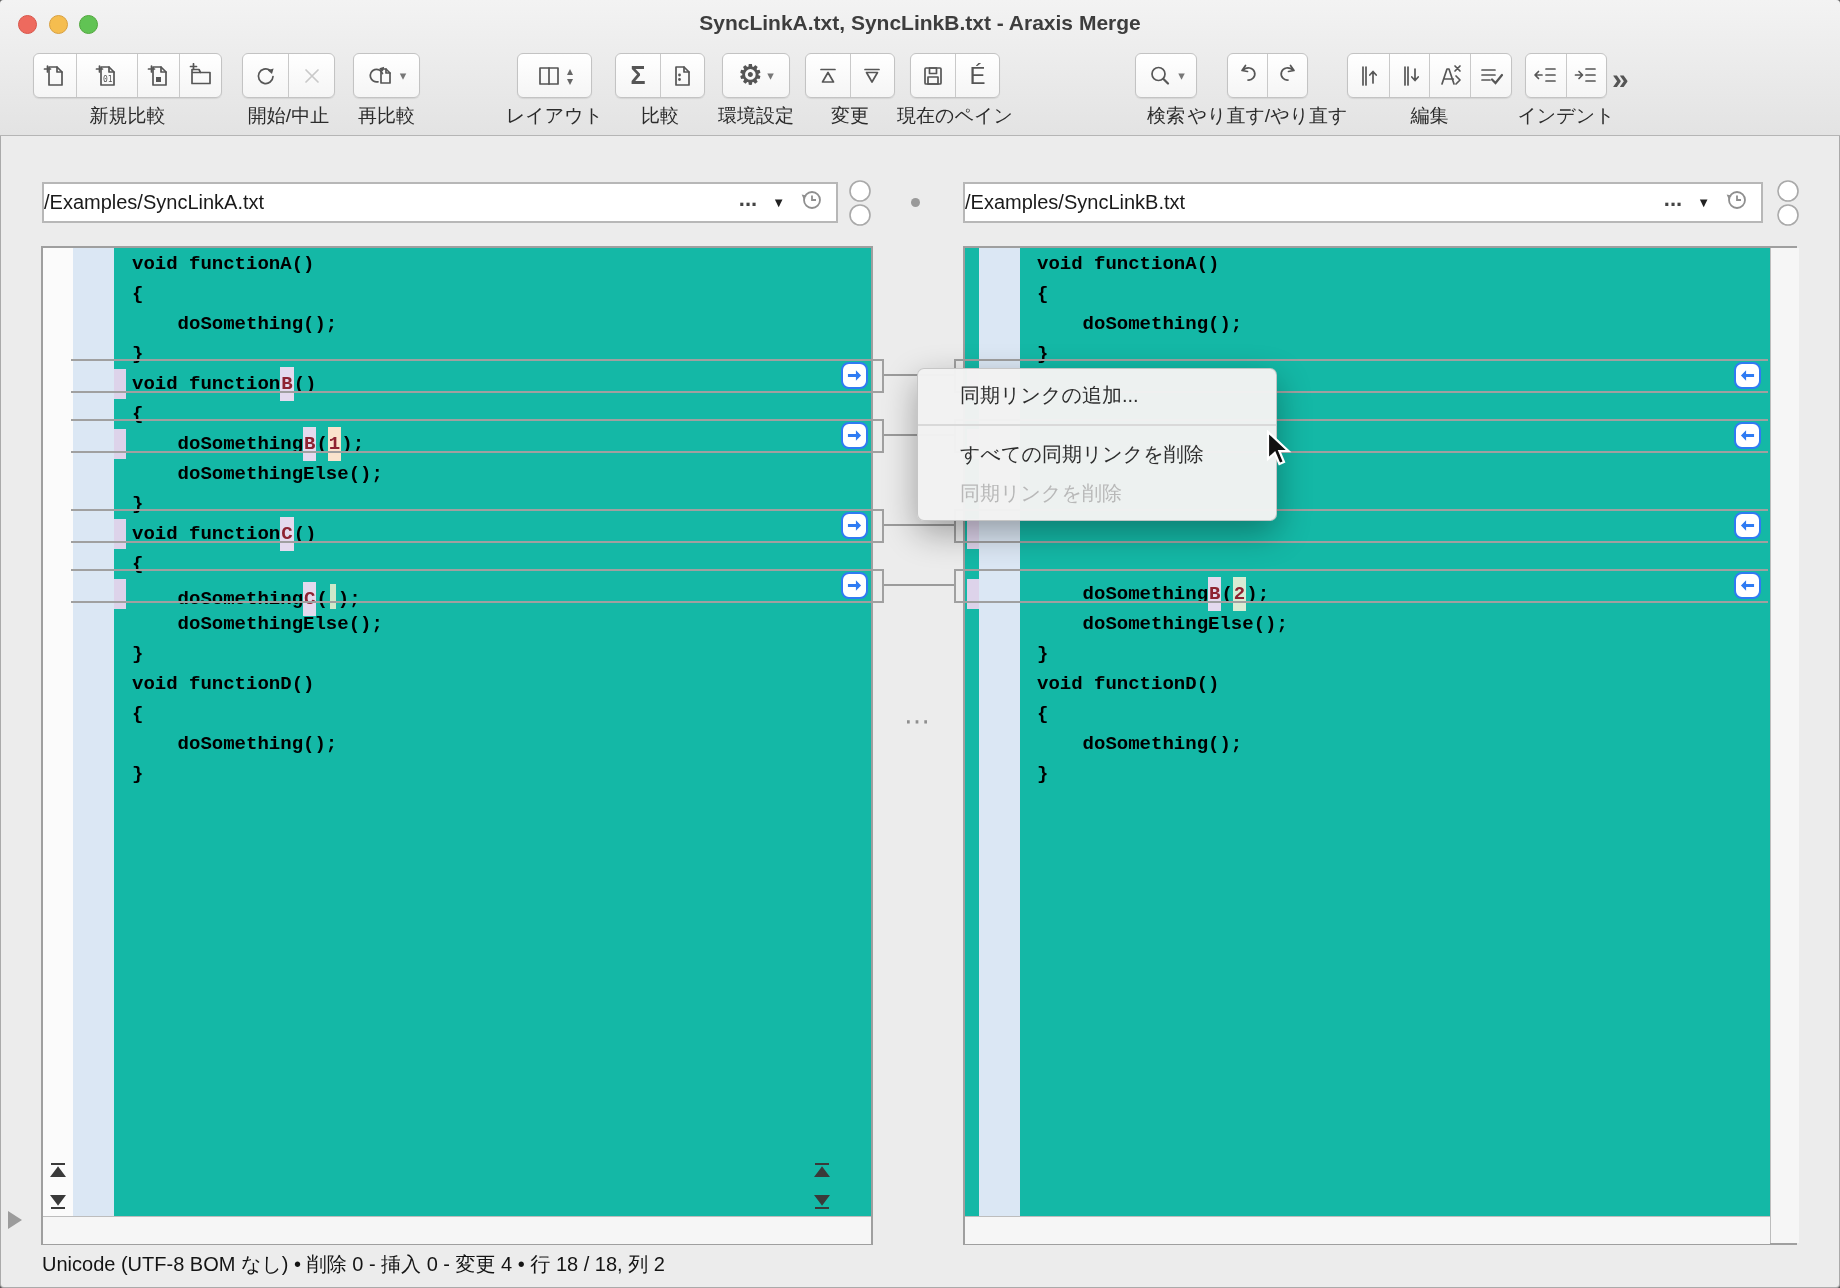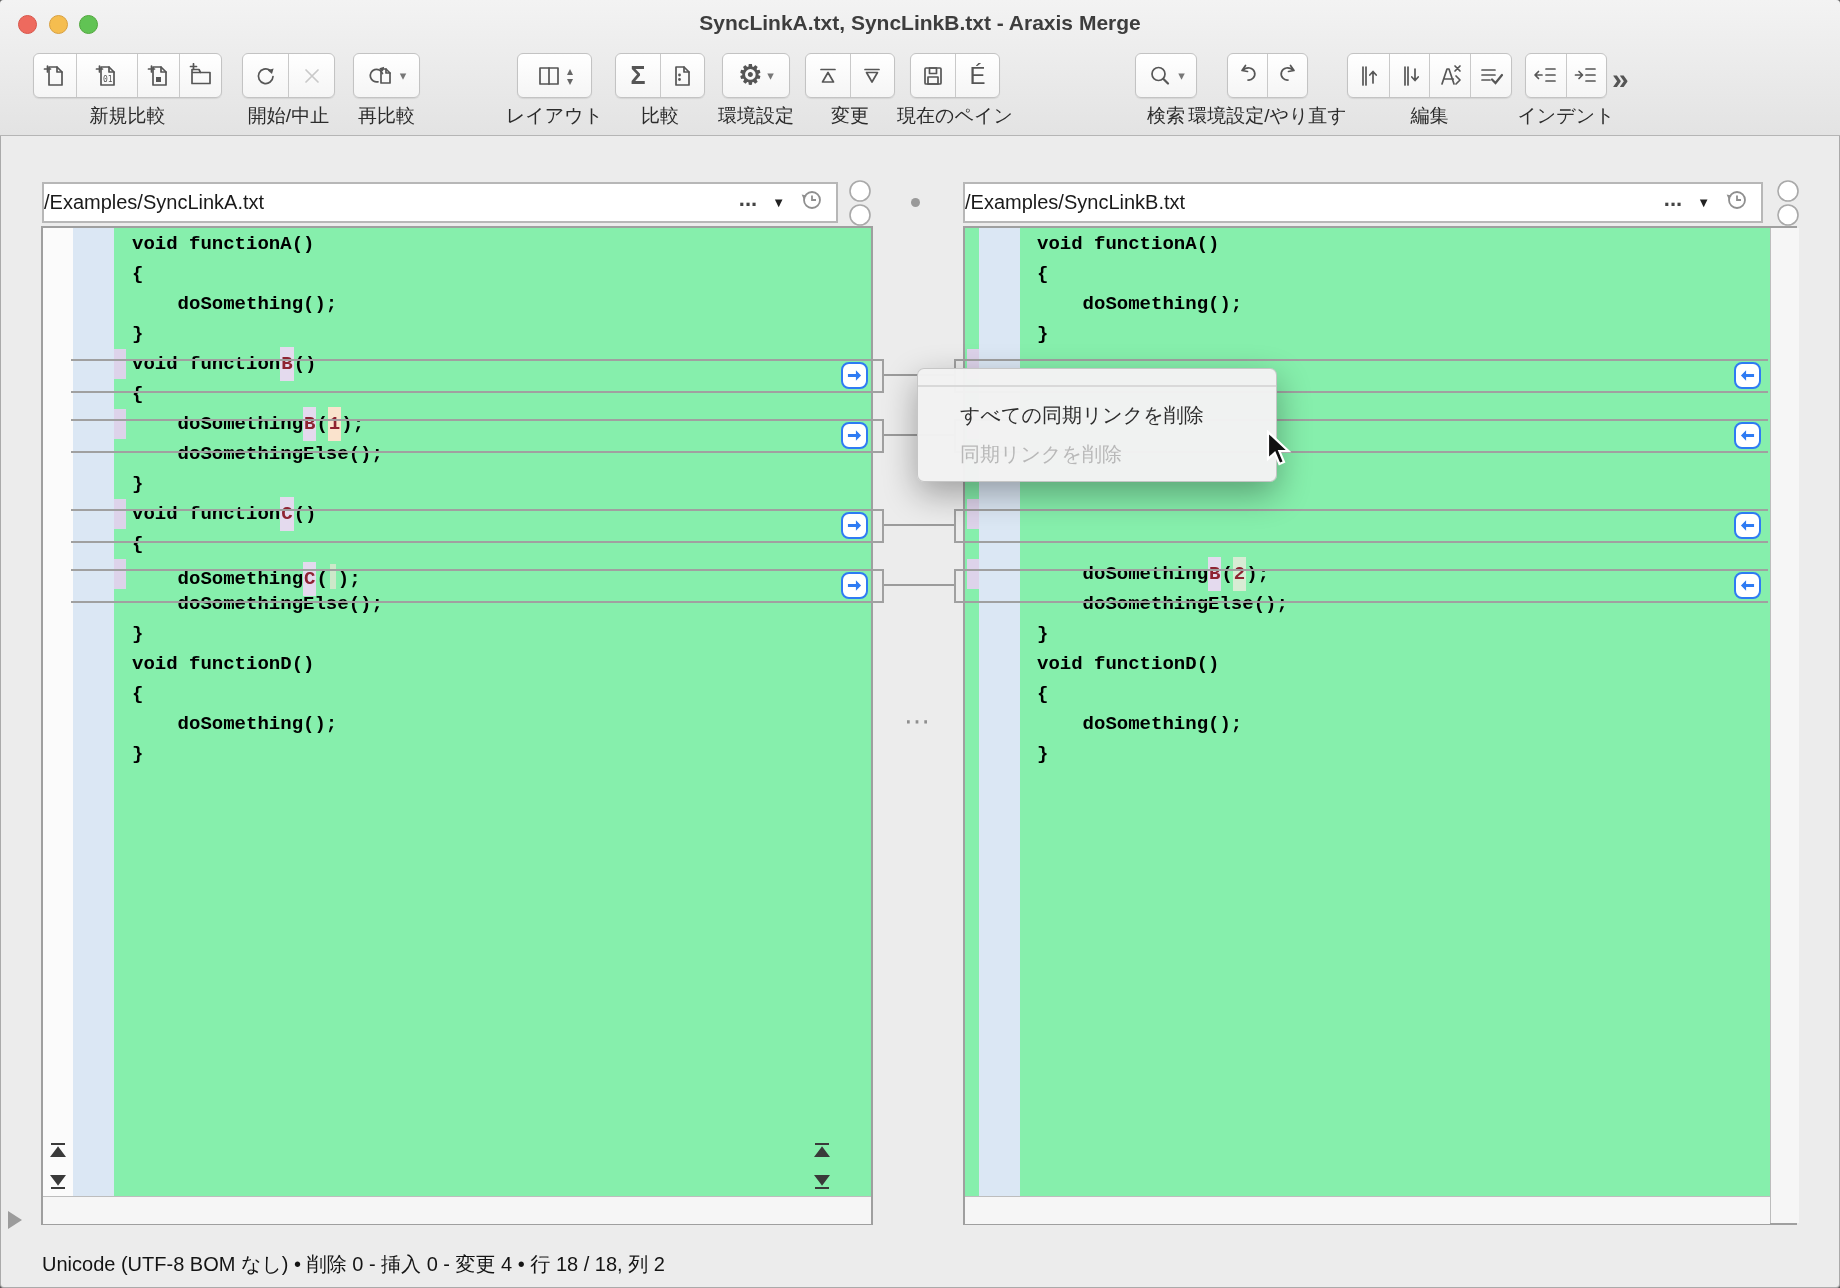--- a/index.html
+++ b/index.html
@@ -26,21 +26,21 @@
   
   .hdr{position:absolute;top:182px;height:41px;background:#fff;border:2px solid #b7b7b7;box-sizing:border-box;
        display:flex;align-items:center;font-size:20px;color:#1a1a1a;}
   .hdr .path{white-space:nowrap;}
   .hdr .hdr-icons{margin-left:auto;display:flex;align-items:center;gap:15px;padding-right:12px;}
   .hdr .ell{font-size:22px;color:#444;font-weight:bold;line-height:10px;transform:translateY(-4px);}
   .hdr .car{font-size:13px;color:#222;}
   .circles{position:absolute;top:180px;width:24px;height:48px;}
   #hdr-dot{position:absolute;left:911px;top:198px;width:9px;height:9px;border-radius:50%;background:#9a9a9a;}
   
-  .pane{position:absolute;top:226px;height:999px;background:#86efac;border:2px solid #9f9f9f;box-sizing:border-box;}
+  .pane{position:absolute;top:246px;height:999px;background:#14b8a6;border:2px solid #9f9f9f;box-sizing:border-box;}
   .strip-blue{position:absolute;top:0;height:995px;width:41px;background:#dbe7f4;}
   .strip-outer{position:absolute;top:0;height:995px;background:#fbfbfb;}
   .strip-outer.right{background:#f6f6f6;border-left:1px solid #bdbdbd;box-sizing:border-box;}
   .hscroll{position:absolute;height:28px;background:#f6f6f6;border-top:1px solid #bdbdbd;box-sizing:border-box;}
   .code-lines{position:absolute;top:1px;font-family:"Liberation Mono","DejaVu Sans Mono",monospace;
               font-size:19px;font-weight:bold;color:#000;}
   .code-line{height:30px;line-height:30px;white-space:pre;}
   .chg{background:#e4daee;color:#8e2332;padding:6px 1px;}
   .del{background:#fae3cd;color:#8e2332;padding:6px 1px;}
   .ins{background:#d8ecd4;color:#8e2332;padding:6px 1px;}
@@ -250,21 +250,21 @@
           </div>
           <div class="tb-btn" style="width: 40.5px;">
             <span>
               <svg width="26" height="26" viewBox="0 0 26 26">
                 <path d="M18 7 C14 3.5 8 4.5 6.5 9 C5 13.5 9 17.5 13 17" stroke="#565656" stroke-width="1.7" fill="none" stroke-linecap="round" stroke-linejoin="round"></path>
                 <path d="M15.5 2.5 L19 7.5 L13.5 8.5" stroke="#565656" stroke-width="1.7" fill="none" stroke-linecap="round" stroke-linejoin="round"></path>
               </svg>
             </span>
           </div>
         </div>
-        <div class="tb-label" style="left: 1137.5px;">環境設定/やり直す</div>
+        <div class="tb-label" style="left: 1137.5px;">やり直す/やり直す</div>
         <div class="tb-group" style="left: 1347px; width: 165px;">
           <div class="tb-btn" style="width: 41.25px;">
             <span>
               <svg width="26" height="26" viewBox="0 0 26 26">
                 <path d="M8 4 v18 M11 4 v18" stroke="#565656" stroke-width="1.7" fill="none" stroke-linecap="round" stroke-linejoin="round"></path>
                 <path d="M18 20 V9 M14.8 12 L18 8.5 L21.2 12" stroke="#565656" stroke-width="1.7" fill="none" stroke-linecap="round" stroke-linejoin="round"></path>
               </svg>
             </span>
           </div>
           <div class="tb-btn" style="width: 41.25px;">
@@ -478,20 +478,21 @@
         <svg width="17" height="15" viewBox="0 0 18 16" style="transform:scaleX(-1)">
           <path d="M2 6.5 h8.5 V2.5 L16 8 l-5.5 5.5 V9.5 H2 z" fill="#2e7bf3"></path>
         </svg>
       </div>
     </div>
 
   <div id="gap-handle">⋯</div>
   <div id="side-play"></div>
 
   <div id="menu">
+      <div class="menu-item">同期リンクの追加...</div>
       <div class="menu-sep"></div>
       <div class="menu-item">すべての同期リンクを削除</div>
       <div class="menu-item dis">同期リンクを削除</div>
     </div>
   <div id="cursor">
     <svg width="34" height="38" viewBox="0 0 17 19">
         <path d="M1 1 L1 14.5 L4.4 11.4 L6.7 17 L9 16 L6.7 10.6 L11.3 10.6 Z" fill="#111" stroke="#fff" stroke-width="1.1"></path>
       </svg>
   </div>
 

